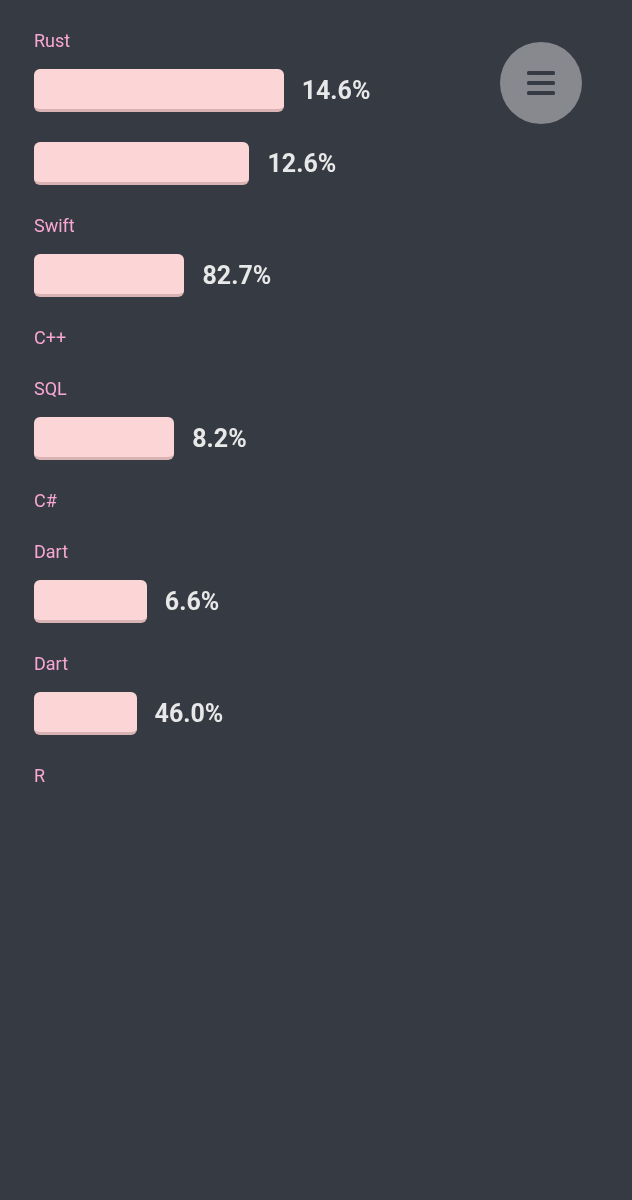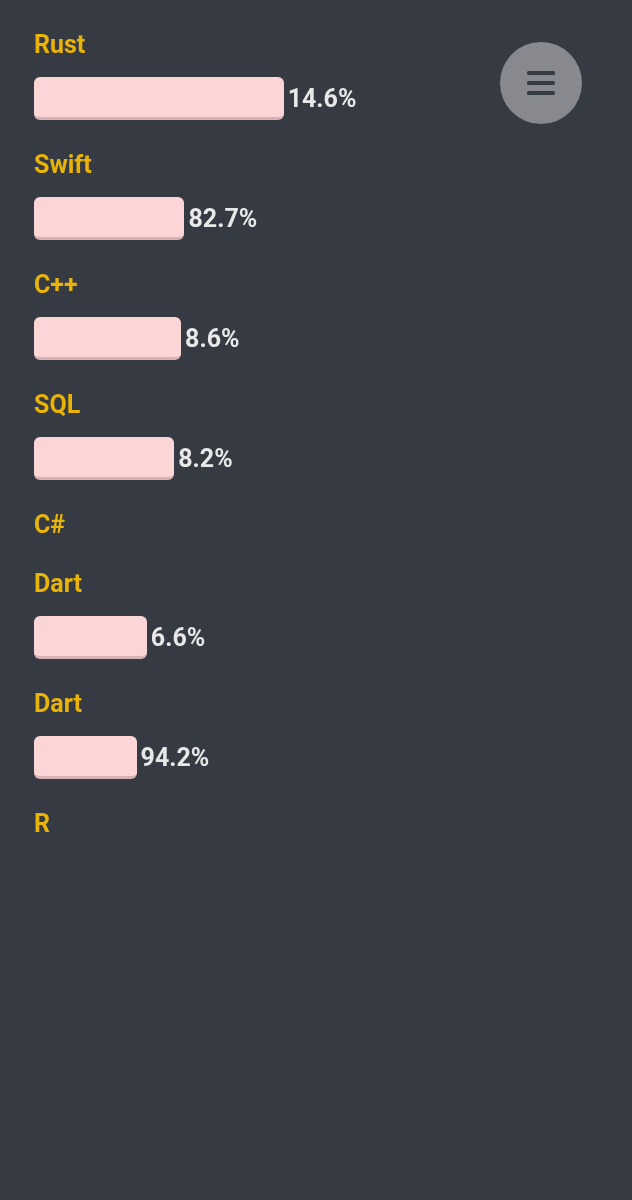--- a/index.html
+++ b/index.html
@@ -27,29 +27,29 @@
       border: none;
     }
     .menu-btn svg { width: 28px; height: 24px; }
     .chart {
       padding: 30px 0 0 34px;
     }
     .row {
       margin-bottom: 30px;
     }
     .label {
-      font-size: 25px;
-      font-weight: 700;
-      color: #eab308;
+      font-size: 18px;
+      font-weight: 400;
+      color: #f9a8d4;
       margin-bottom: 18px;
     }
     .bar-wrap {
       display: flex;
       align-items: center;
-      gap: 4px;
+      gap: 18px;
     }
     .bar {
       height: 43px;
       background: #fcd6d6;
       border-radius: 6px;
       border-bottom: 3px solid #d9b3b3;
     }
     .pct {
       font-size: 25px;
       font-weight: 700;
@@ -71,36 +71,36 @@
 
   <div class="row">
     <div class="label">Rust</div>
     <div class="bar-wrap">
       <div class="bar" style="width: 249.66px;"></div>
       <div class="pct">14.6%</div>
     </div>
   </div>
 
   <div class="row">
+    <div class="bar-wrap">
+      <div class="bar" style="width: 215.46px;"></div>
+      <div class="pct">12.6%</div>
+    </div>
   </div>
 
   <div class="row">
     <div class="label">Swift</div>
     <div class="bar-wrap">
       <div class="bar" style="width: 150.48px;"></div>
       <div class="pct">82.7%</div>
     </div>
   </div>
 
   <div class="row">
     <div class="label">C++</div>
-    <div class="bar-wrap">
-      <div class="bar" style="width: 147.06px;"></div>
-      <div class="pct">8.6%</div>
-    </div>
   </div>
 
   <div class="row">
     <div class="label">SQL</div>
     <div class="bar-wrap">
       <div class="bar" style="width: 140.22px;"></div>
       <div class="pct">8.2%</div>
     </div>
   </div>
 
@@ -114,21 +114,21 @@
       <div class="bar" style="width: 112.86px;"></div>
       <div class="pct">6.6%</div>
     </div>
   </div>
 
 
   <div class="row">
     <div class="label">Dart</div>
     <div class="bar-wrap">
       <div class="bar" style="width: 102.6px;"></div>
-      <div class="pct">94.2%</div>
+      <div class="pct">46.0%</div>
     </div>
   </div>
 
   <div class="row">
     <div class="label">R</div>
   </div>
 
 </div>
 
 </body></html>

